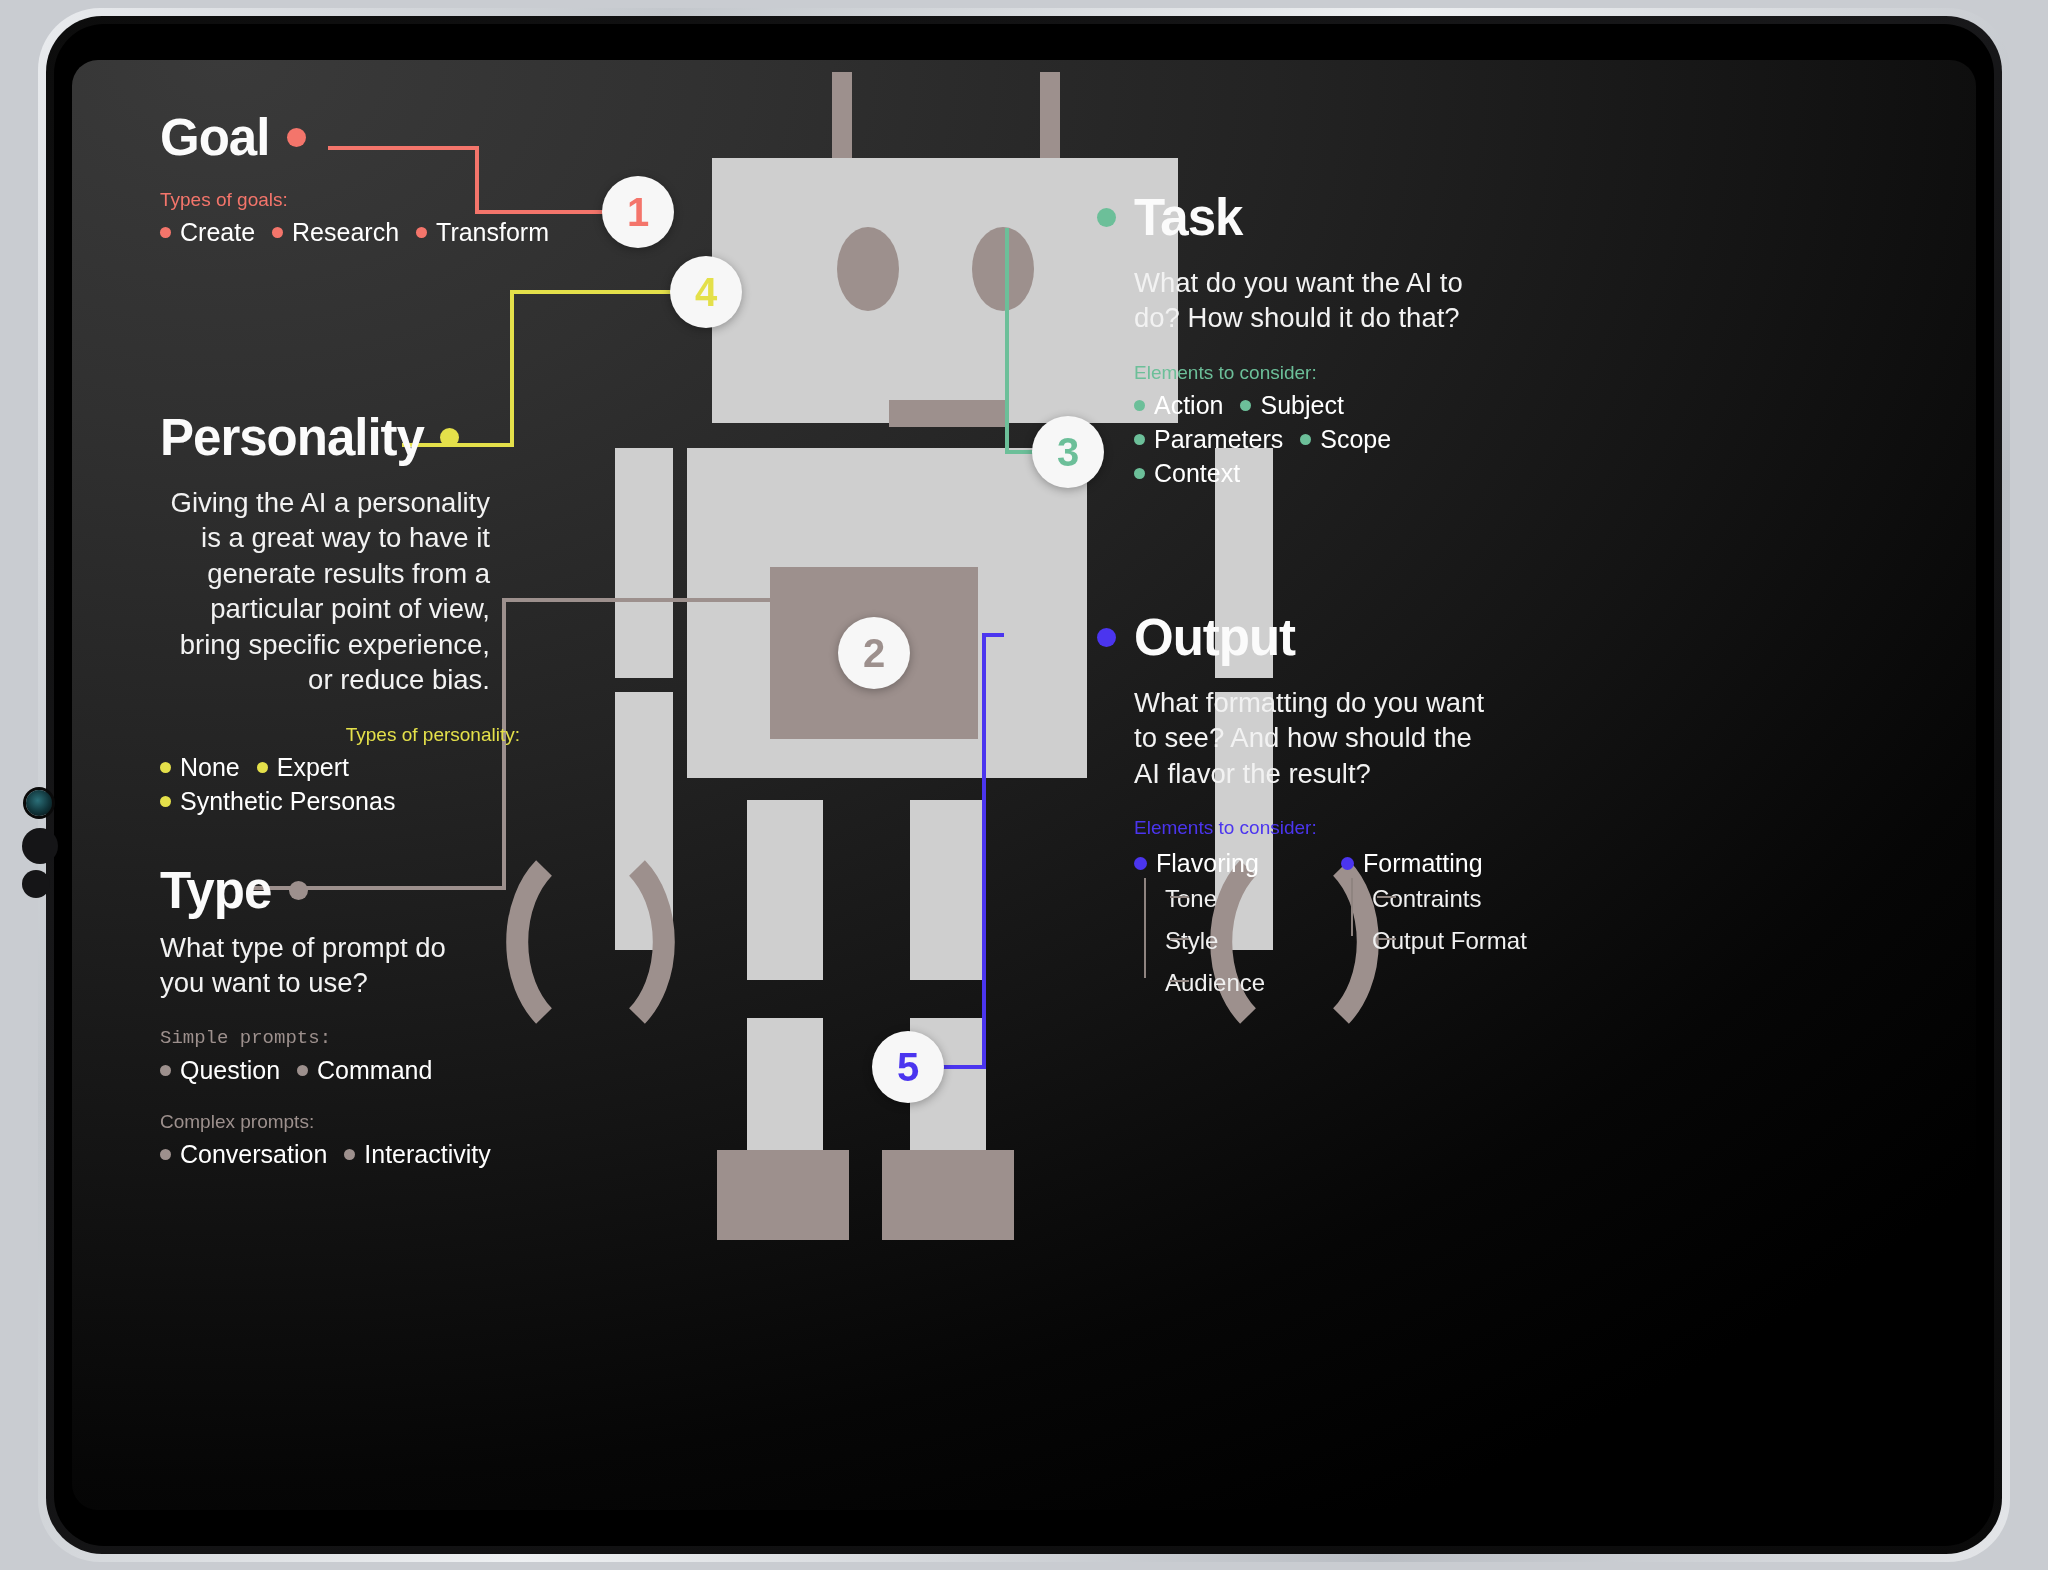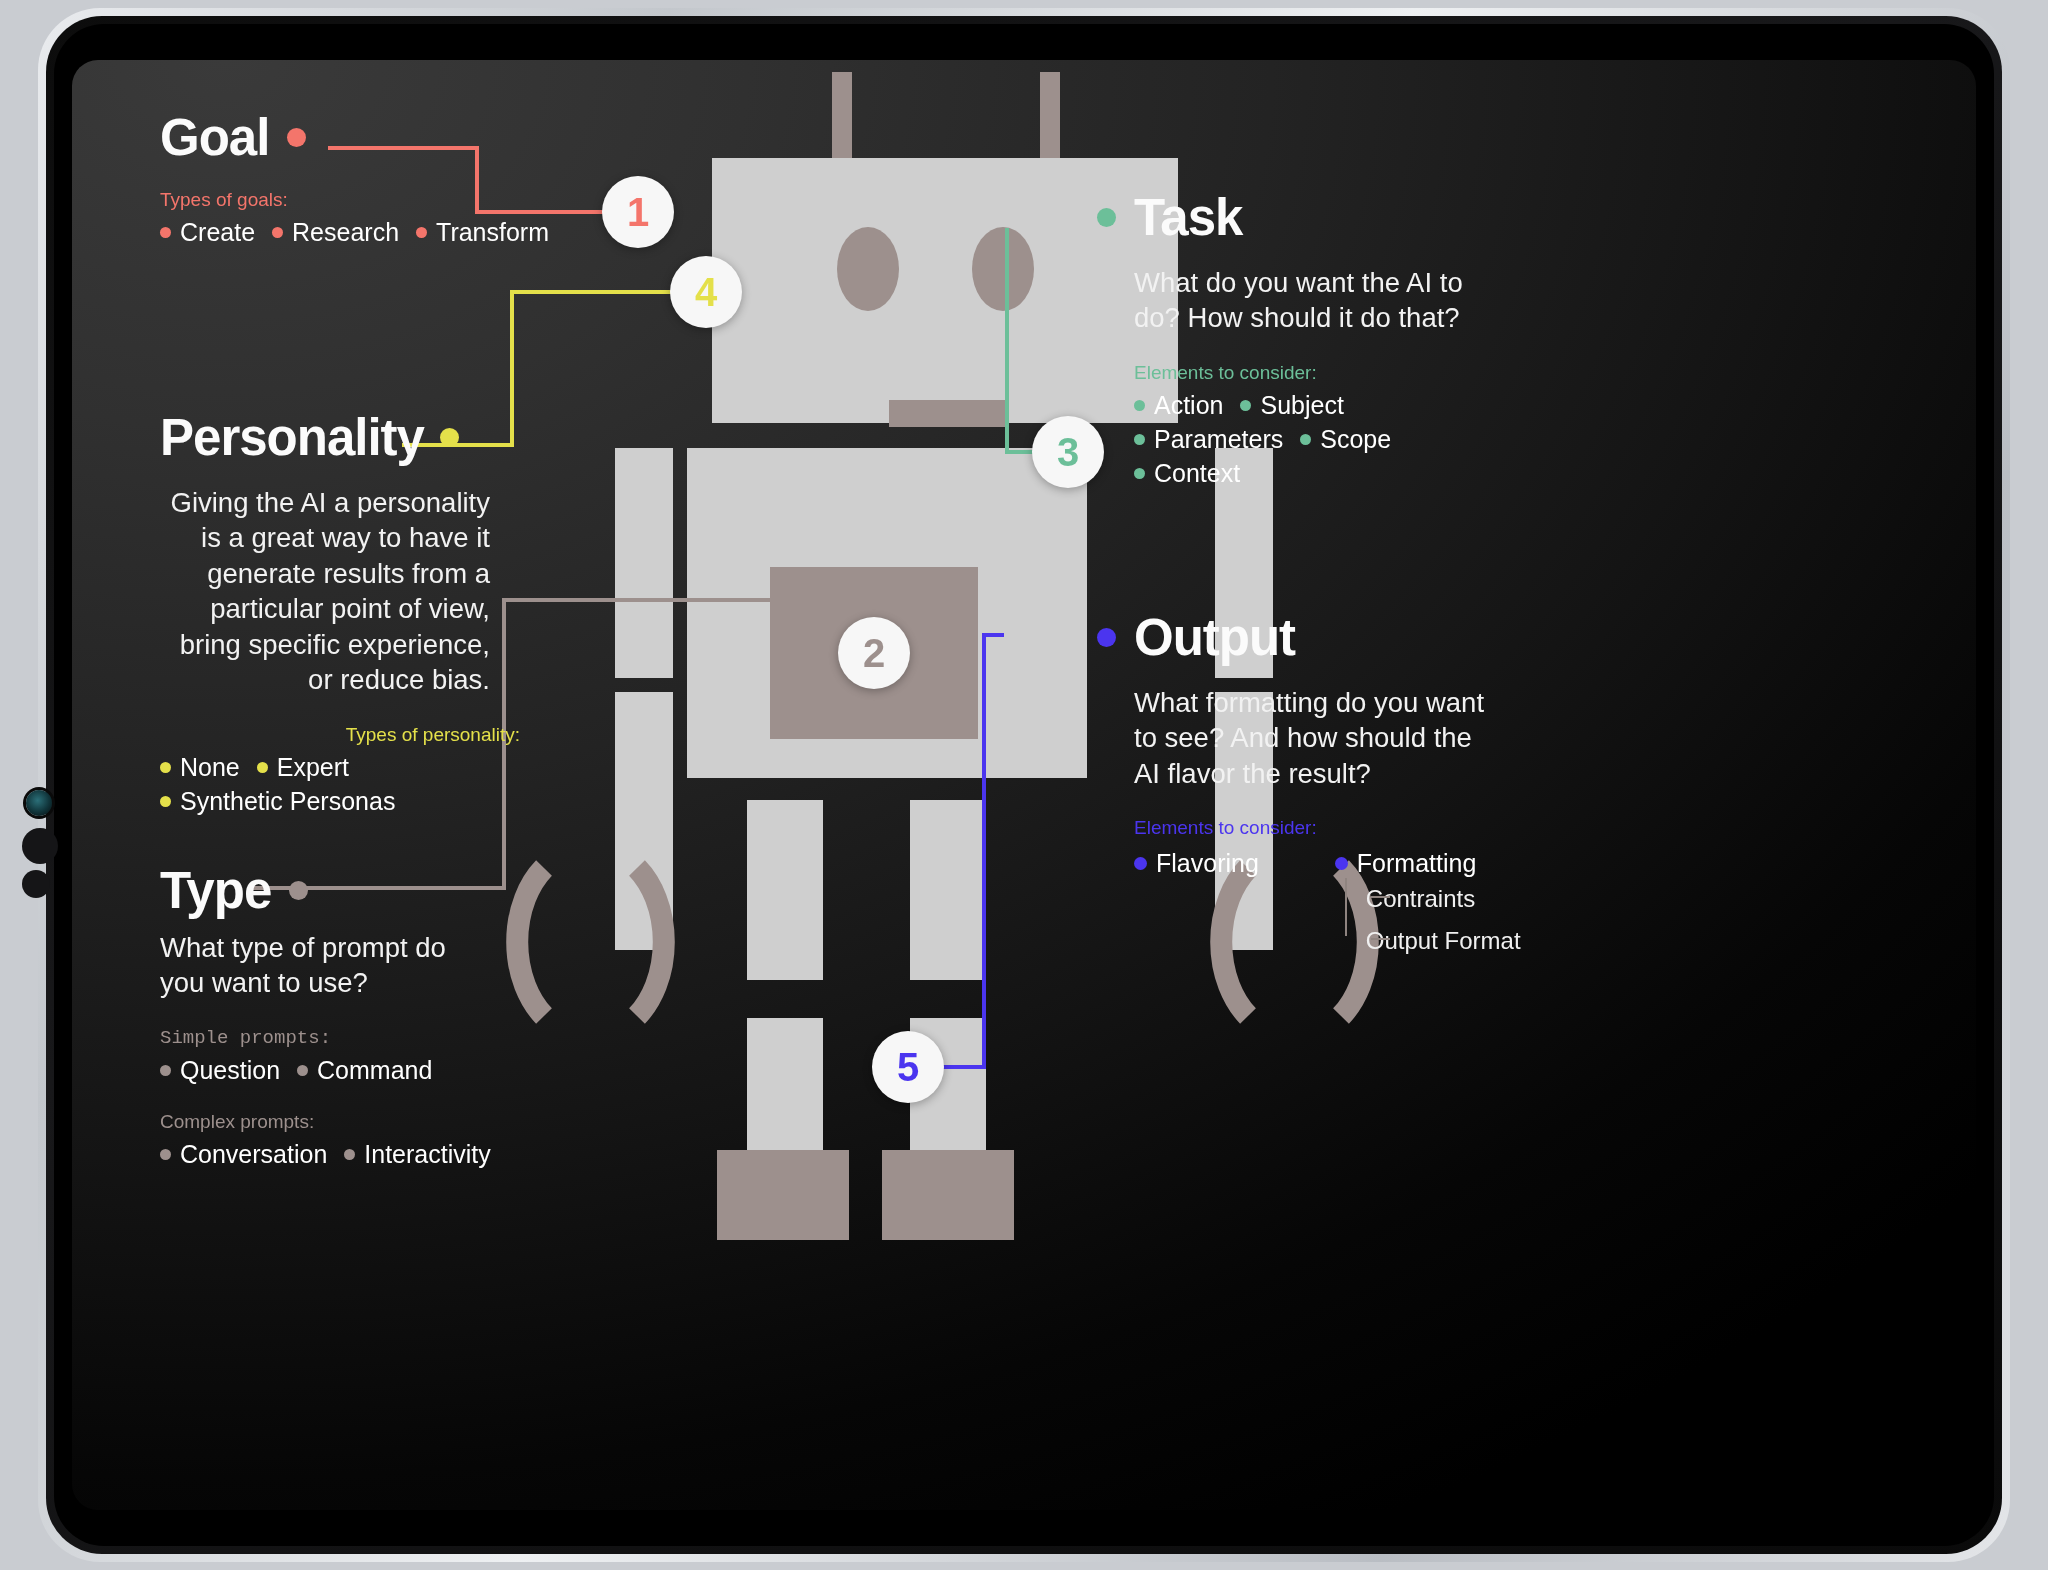--- a/index.html
+++ b/index.html
@@ -238,20 +238,26 @@
       </div>
       <div class="lede" style="max-width:360px;margin-left:37px;">What formatting do you want to see? And how should the AI flavor the result?</div>
       <div class="sub" style="color:#4b35ef;margin-left:37px;">Elements to consider:</div>
 
       <div class="trees" style="margin-left:37px;">
         <div class="tree">
           <div class="tnode">
             <span class="dot" style="background:#4b35ef;width:13px;height:13px;"></span>
             <span>Flavoring</span>
           </div>
+          <div class="tkids">
+            <div class="tvert" style="height:100px;"></div>
+            <div class="tkid"><span class="thoriz" style="top:18px;"></span><span>Tone</span></div>
+            <div class="tkid"><span class="thoriz" style="top:18px;"></span><span>Style</span></div>
+            <div class="tkid"><span class="thoriz" style="top:18px;"></span><span>Audience</span></div>
+          </div>
         </div>
 
         <div class="tree">
           <div class="tnode">
             <span class="dot" style="background:#4b35ef;width:13px;height:13px;"></span>
             <span>Formatting</span>
           </div>
           <div class="tkids">
             <div class="tvert" style="height:58px;"></div>
             <div class="tkid"><span class="thoriz" style="top:18px;"></span><span>Contraints</span></div>

